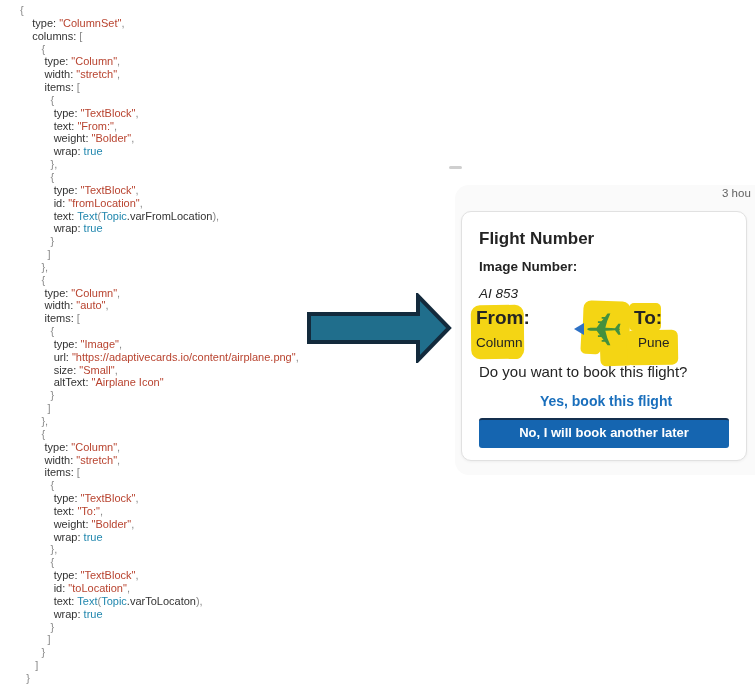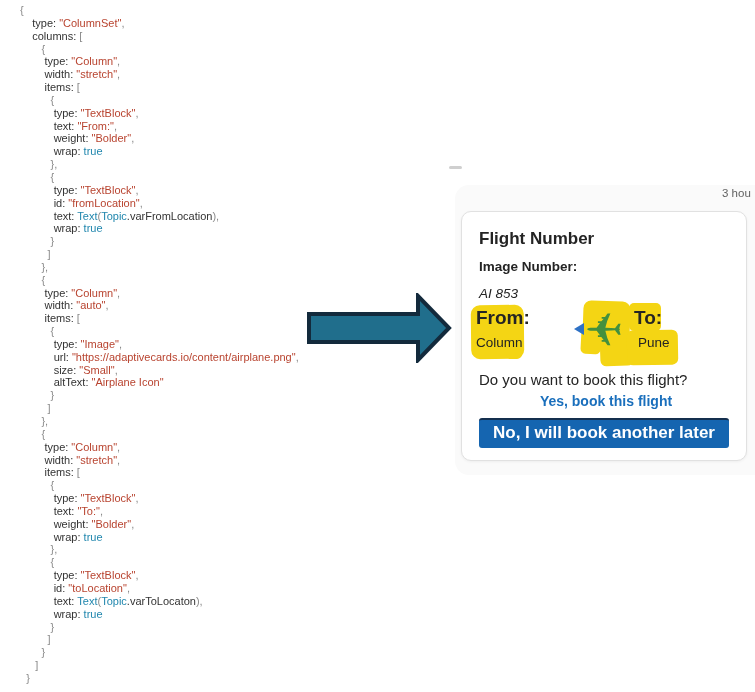--- a/index.html
+++ b/index.html
@@ -53,25 +53,25 @@
               border-top:6px solid transparent;border-bottom:6px solid transparent;
               border-right:10px solid var(--plane-nose-blue);}
 
   .route-label{position:absolute;z-index:3;font-size:19px;font-weight:700;color:var(--card-text);}
   .from-label{left:14px;top:3px;}
   .to-label{left:172px;top:3px;}
   .route-value{position:absolute;z-index:3;font-size:13.5px;color:var(--card-text);}
   .from-value{left:14px;top:31px;}
   .to-value{left:176px;top:31px;}
 
-  .question{position:absolute;left:17px;top:159px;font-size:15px;}
+  .question{position:absolute;left:17px;top:151px;font-size:15px;}
   .yes-link{position:absolute;left:2px;top:181px;width:100%;text-align:center;
             color:var(--link-blue);font-size:14px;font-weight:600;cursor:pointer;}
   .no-button{position:absolute;left:17px;top:206px;width:250px;height:30px;box-sizing:border-box;
-             background:var(--button-blue);color:#fff;font-size:17px;font-weight:700;
+             background:var(--button-blue);color:#fff;font-size:13px;font-weight:700;
              text-align:center;line-height:26px;border-radius:3px;
              border-top:2px solid #142f4e;cursor:pointer;}
 </style>
 </head>
 <body>
 
 <div class="stage">
 
   <pre id="code-pane" class="code-pane"><div class="cl"><span class="t-p">{</span></div><div class="cl">    <span class="t-k">type: </span><span class="t-s">"ColumnSet"</span><span class="t-p">,</span></div><div class="cl">    <span class="t-k">columns: </span><span class="t-p">[</span></div><div class="cl">       <span class="t-p">{</span></div><div class="cl">        <span class="t-k">type: </span><span class="t-s">"Column"</span><span class="t-p">,</span></div><div class="cl">        <span class="t-k">width: </span><span class="t-s">"stretch"</span><span class="t-p">,</span></div><div class="cl">        <span class="t-k">items: </span><span class="t-p">[</span></div><div class="cl">          <span class="t-p">{</span></div><div class="cl">           <span class="t-k">type: </span><span class="t-s">"TextBlock"</span><span class="t-p">,</span></div><div class="cl">           <span class="t-k">text: </span><span class="t-s">"From:"</span><span class="t-p">,</span></div><div class="cl">           <span class="t-k">weight: </span><span class="t-s">"Bolder"</span><span class="t-p">,</span></div><div class="cl">           <span class="t-k">wrap: </span><span class="t-t">true</span></div><div class="cl">          <span class="t-p">},</span></div><div class="cl">          <span class="t-p">{</span></div><div class="cl">           <span class="t-k">type: </span><span class="t-s">"TextBlock"</span><span class="t-p">,</span></div><div class="cl">           <span class="t-k">id: </span><span class="t-s">"fromLocation"</span><span class="t-p">,</span></div><div class="cl">           <span class="t-k">text: </span><span class="t-t">Text</span><span class="t-p">(</span><span class="t-t">Topic</span><span class="t-k">.varFromLocation</span><span class="t-p">),</span></div><div class="cl">           <span class="t-k">wrap: </span><span class="t-t">true</span></div><div class="cl">          <span class="t-p">}</span></div><div class="cl">         <span class="t-p">]</span></div><div class="cl">       <span class="t-p">},</span></div><div class="cl">       <span class="t-p">{</span></div><div class="cl">        <span class="t-k">type: </span><span class="t-s">"Column"</span><span class="t-p">,</span></div><div class="cl">        <span class="t-k">width: </span><span class="t-s">"auto"</span><span class="t-p">,</span></div><div class="cl">        <span class="t-k">items: </span><span class="t-p">[</span></div><div class="cl">          <span class="t-p">{</span></div><div class="cl">           <span class="t-k">type: </span><span class="t-s">"Image"</span><span class="t-p">,</span></div><div class="cl">           <span class="t-k">url: </span><span class="t-s">"https://adaptivecards.io/content/airplane.png"</span><span class="t-p">,</span></div><div class="cl">           <span class="t-k">size: </span><span class="t-s">"Small"</span><span class="t-p">,</span></div><div class="cl">           <span class="t-k">altText: </span><span class="t-s">"Airplane Icon"</span></div><div class="cl">          <span class="t-p">}</span></div><div class="cl">         <span class="t-p">]</span></div><div class="cl">       <span class="t-p">},</span></div><div class="cl">       <span class="t-p">{</span></div><div class="cl">        <span class="t-k">type: </span><span class="t-s">"Column"</span><span class="t-p">,</span></div><div class="cl">        <span class="t-k">width: </span><span class="t-s">"stretch"</span><span class="t-p">,</span></div><div class="cl">        <span class="t-k">items: </span><span class="t-p">[</span></div><div class="cl">          <span class="t-p">{</span></div><div class="cl">           <span class="t-k">type: </span><span class="t-s">"TextBlock"</span><span class="t-p">,</span></div><div class="cl">           <span class="t-k">text: </span><span class="t-s">"To:"</span><span class="t-p">,</span></div><div class="cl">           <span class="t-k">weight: </span><span class="t-s">"Bolder"</span><span class="t-p">,</span></div><div class="cl">           <span class="t-k">wrap: </span><span class="t-t">true</span></div><div class="cl">          <span class="t-p">},</span></div><div class="cl">          <span class="t-p">{</span></div><div class="cl">           <span class="t-k">type: </span><span class="t-s">"TextBlock"</span><span class="t-p">,</span></div><div class="cl">           <span class="t-k">id: </span><span class="t-s">"toLocation"</span><span class="t-p">,</span></div><div class="cl">           <span class="t-k">text: </span><span class="t-t">Text</span><span class="t-p">(</span><span class="t-t">Topic</span><span class="t-k">.varToLocaton</span><span class="t-p">),</span></div><div class="cl">           <span class="t-k">wrap: </span><span class="t-t">true</span></div><div class="cl">          <span class="t-p">}</span></div><div class="cl">         <span class="t-p">]</span></div><div class="cl">       <span class="t-p">}</span></div><div class="cl">     <span class="t-p">]</span></div><div class="cl">  <span class="t-p">}</span></div></pre>
 

